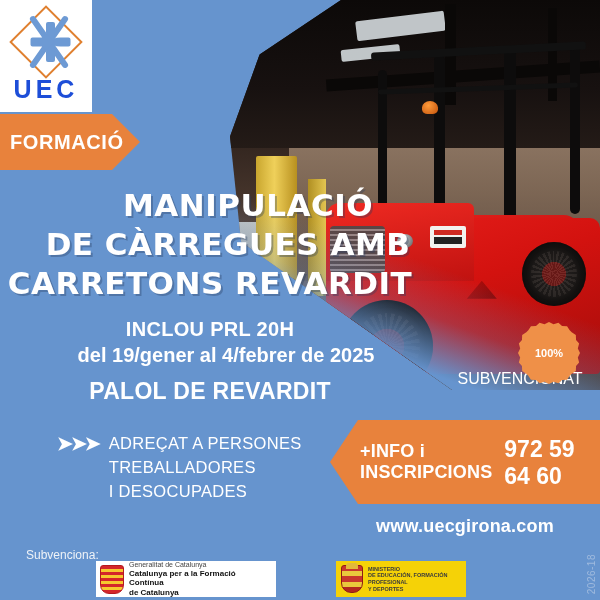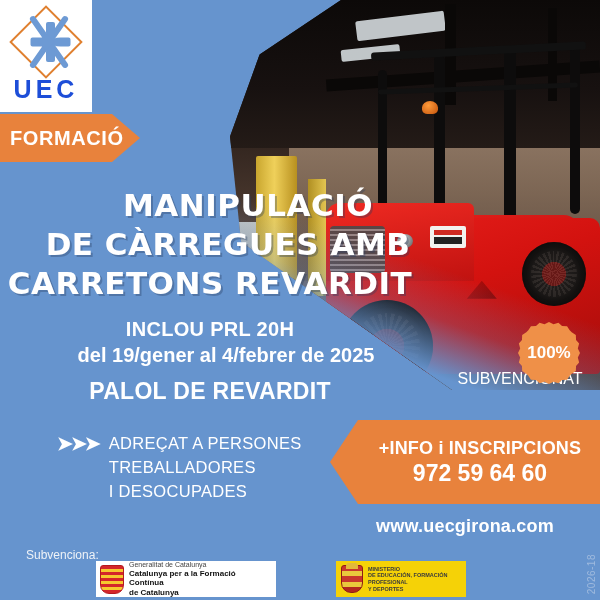--- a/index.html
+++ b/index.html
@@ -169,21 +169,21 @@
   .logo-text {
     position:absolute; left:0; right:0; bottom:8px;
     text-align:center;
     color:#1d4ed8;
     font-size:25px; font-weight:bold; letter-spacing:4px;
   }
 
   
   .formacio {
     position:absolute; left:0; top:114px;
-    width:140px; height:48px;
+    width:140px; height:56px;
     background:#e8823c;
     clip-path:polygon(0 0, 112px 0, 140px 50%, 112px 100%, 0 100%);
     display:flex; align-items:center;
     z-index:6;
   }
   .formacio span {
     color:#fff; font-size:20px; font-weight:bold;
     letter-spacing:.6px; padding-left:10px;
   }
 
@@ -239,21 +239,21 @@
       20.9% 93.3%, 16.6% 86.6%, 13.4% 83.4%, 6.7% 79.1%, 6.4% 71%,
       1.4% 65.2%, 3.5% 57.3%, 0% 50%, 3.5% 42.7%, 1.4% 34.8%,
       6.4% 29%, 6.7% 20.9%, 13.4% 16.6%, 16.6% 13.4%, 20.9% 6.7%,
       29% 6.4%, 34.8% 1.4%, 42.7% 3.5%, 50% 0%, 57.3% 3.5%,
       65.2% 1.4%, 71% 6.4%, 79.1% 6.7%, 83.4% 13.4%, 86.6% 16.6%,
       93.3% 20.9%, 93.6% 29%, 98.6% 34.8%, 96.5% 42.7%);
   }
   .badge .pct {
     position:absolute; inset:0;
     display:flex; align-items:center; justify-content:center;
-    color:#fff; font-size:17px; font-weight:bold;
+    color:#fff; font-size:11px; font-weight:bold;
   }
   .subv {
     position:absolute; left:440px; top:370px; width:160px;
     text-align:center; color:#fff; font-size:16px; z-index:6;
   }
 
   
   .aud {
     position:absolute; left:57px; top:432px; z-index:5;
     display:flex; gap:10px; align-items:flex-start;
@@ -268,21 +268,21 @@
   }
 
   
   .contact {
     position:absolute; left:330px; top:420px;
     width:270px; height:84px;
     background:#e8823c;
     clip-path:polygon(28px 0, 100% 0, 100% 100%, 28px 100%, 0 50%);
     z-index:6;
     padding-left:30px;
-    display:flex; flex-direction:column; justify-content:center; align-items:center;
+    display:flex; flex-direction:row; justify-content:center; align-items:center;
   }
   .contact .c1 { color:#fff; font-size:18px; font-weight:bold; letter-spacing:.2px; }
   .contact .c2 { color:#fff; font-size:23px; font-weight:bold; margin-top:1px; }
   .contact .c3 { color:#fff; font-size:17px; font-weight:bold; margin-top:1px; }
 
   .web {
     position:absolute; left:330px; top:516px; width:270px;
     text-align:center; color:#fff;
     font-size:18px; font-weight:bold; letter-spacing:.2px;
     z-index:5;

